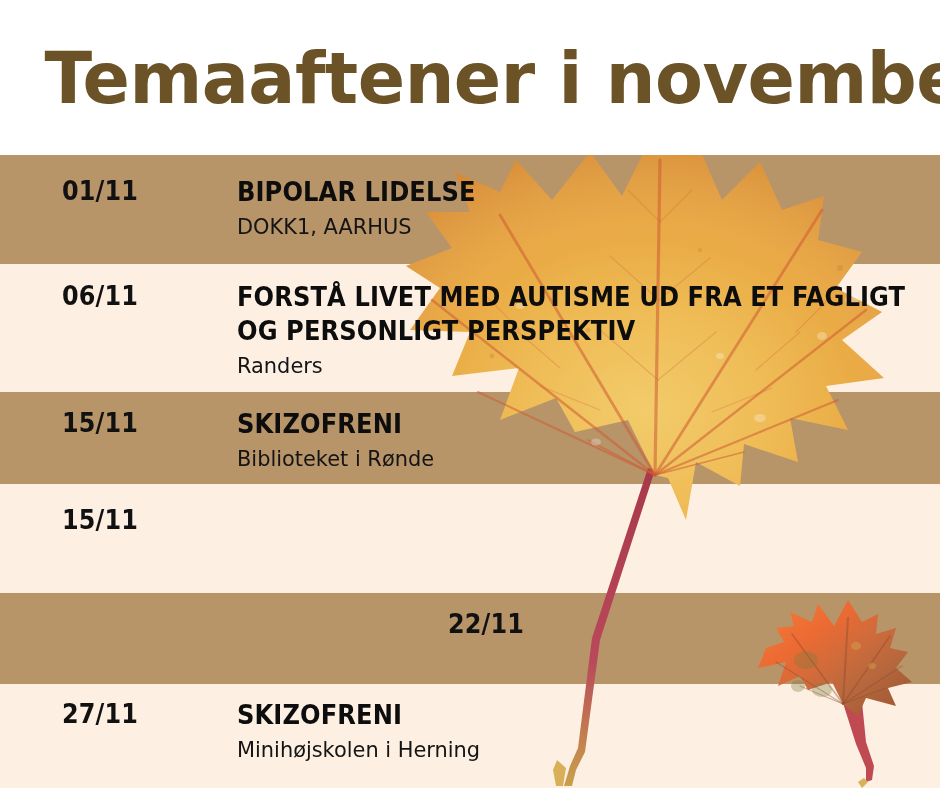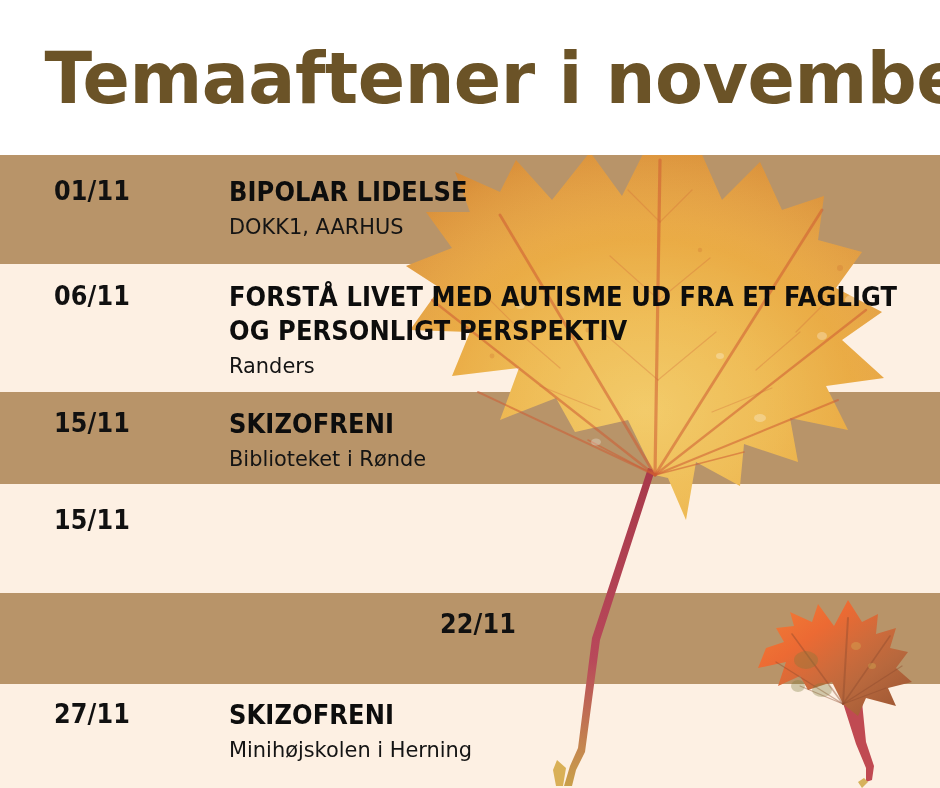--- a/index.html
+++ b/index.html
@@ -66,21 +66,21 @@
     top: 0;
     width: 940px;
     height: 788px;
     z-index: 2;
     pointer-events: none;
   }
 
   
   .rows {
     position: absolute;
-    left: 8px;
+    left: 16px;
     top: 0;
     width: 776px;
     height: 788px;
     z-index: 4;
   }
   .row {
     position: absolute;
     left: 0;
     width: 940px;
     display: flex;

